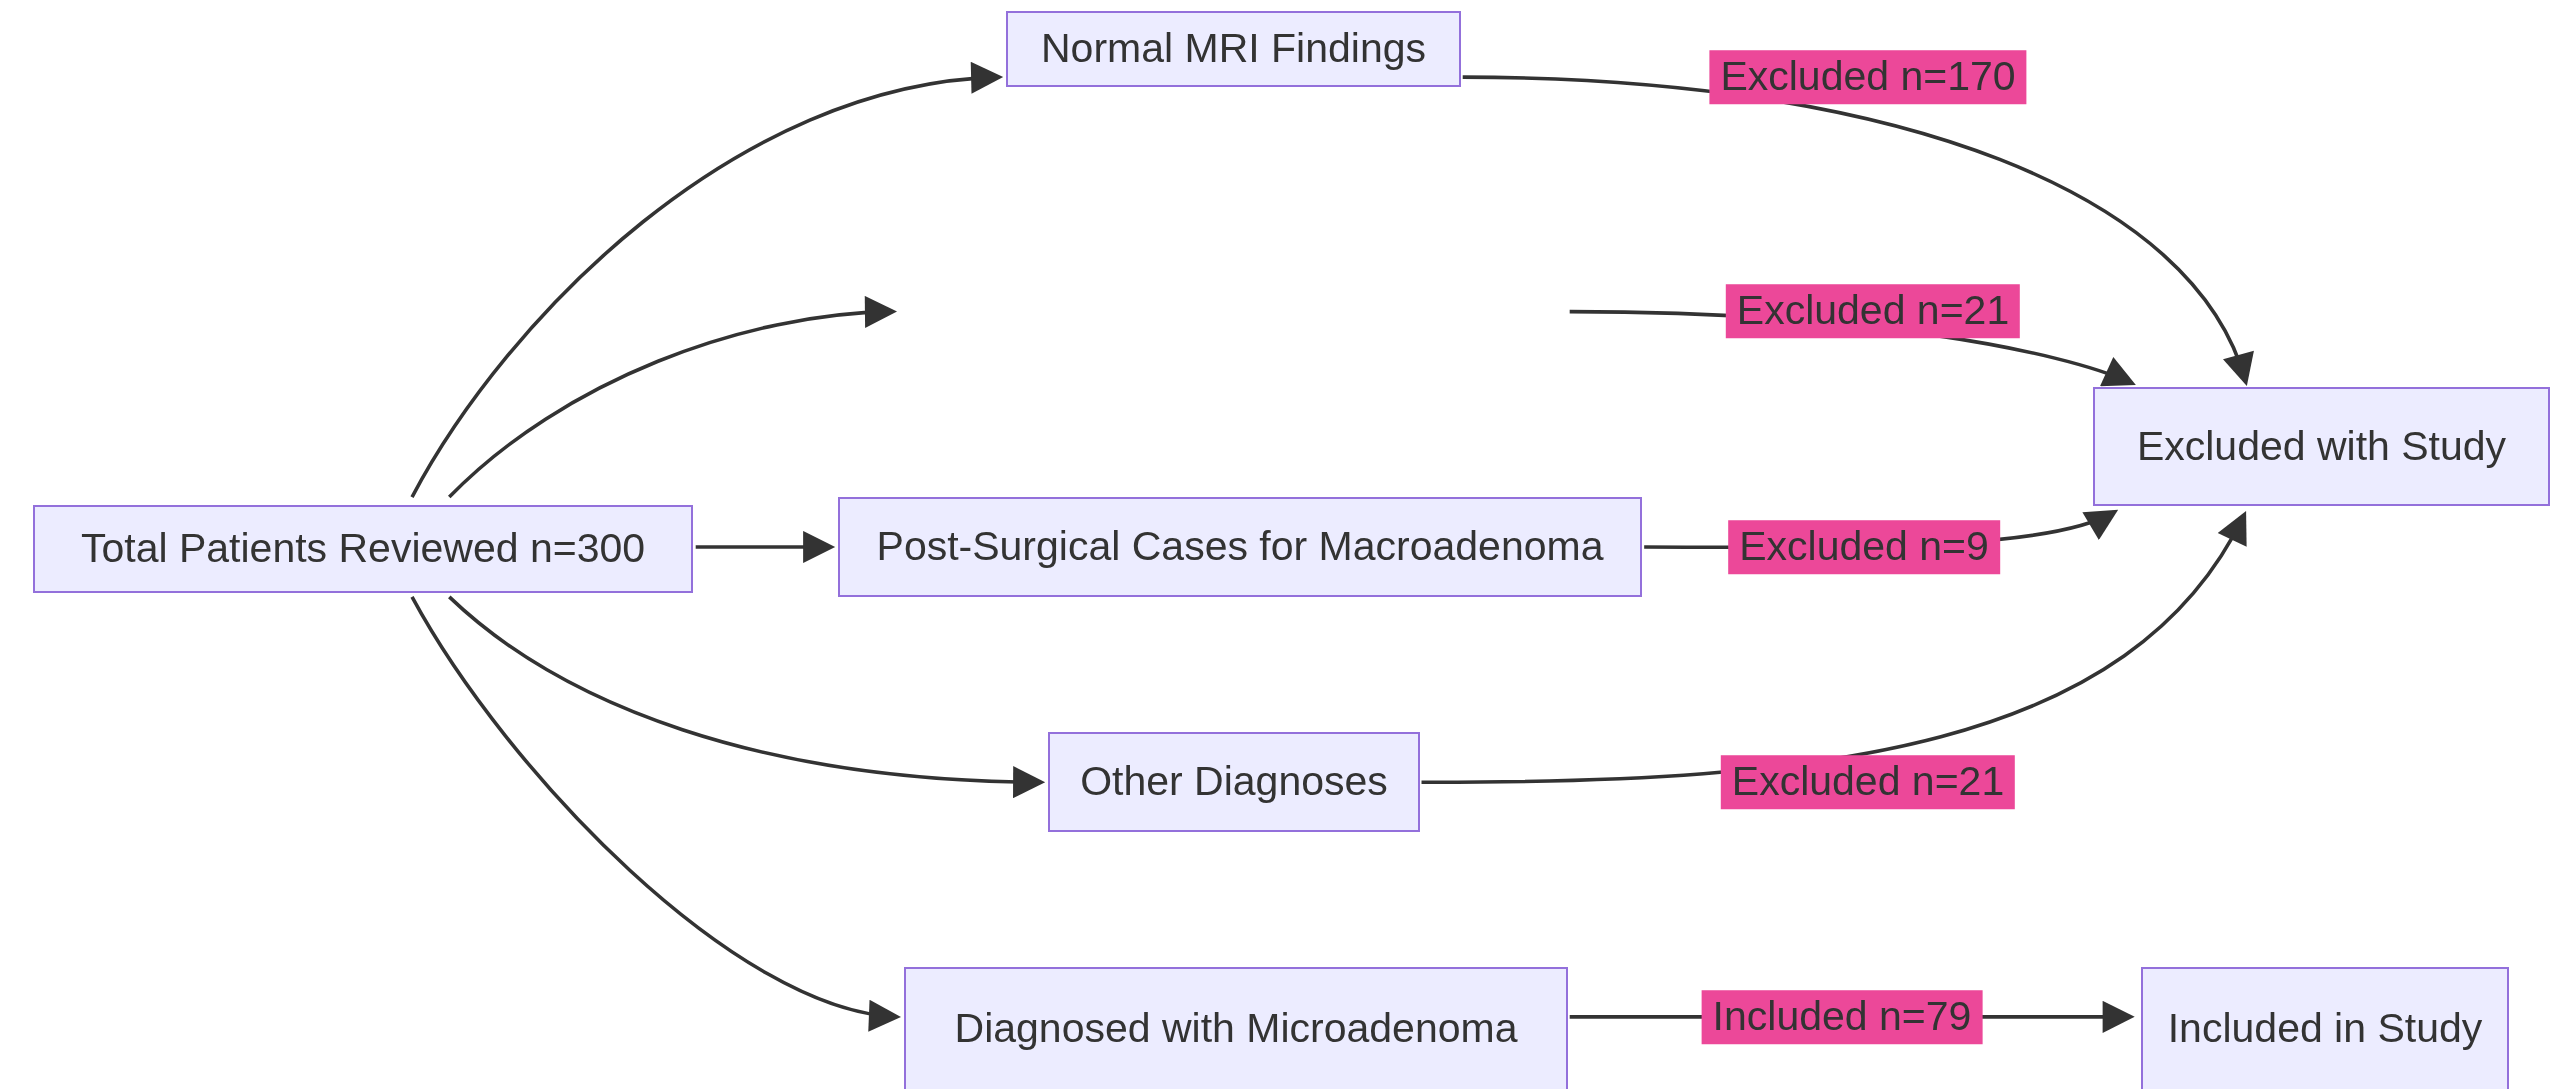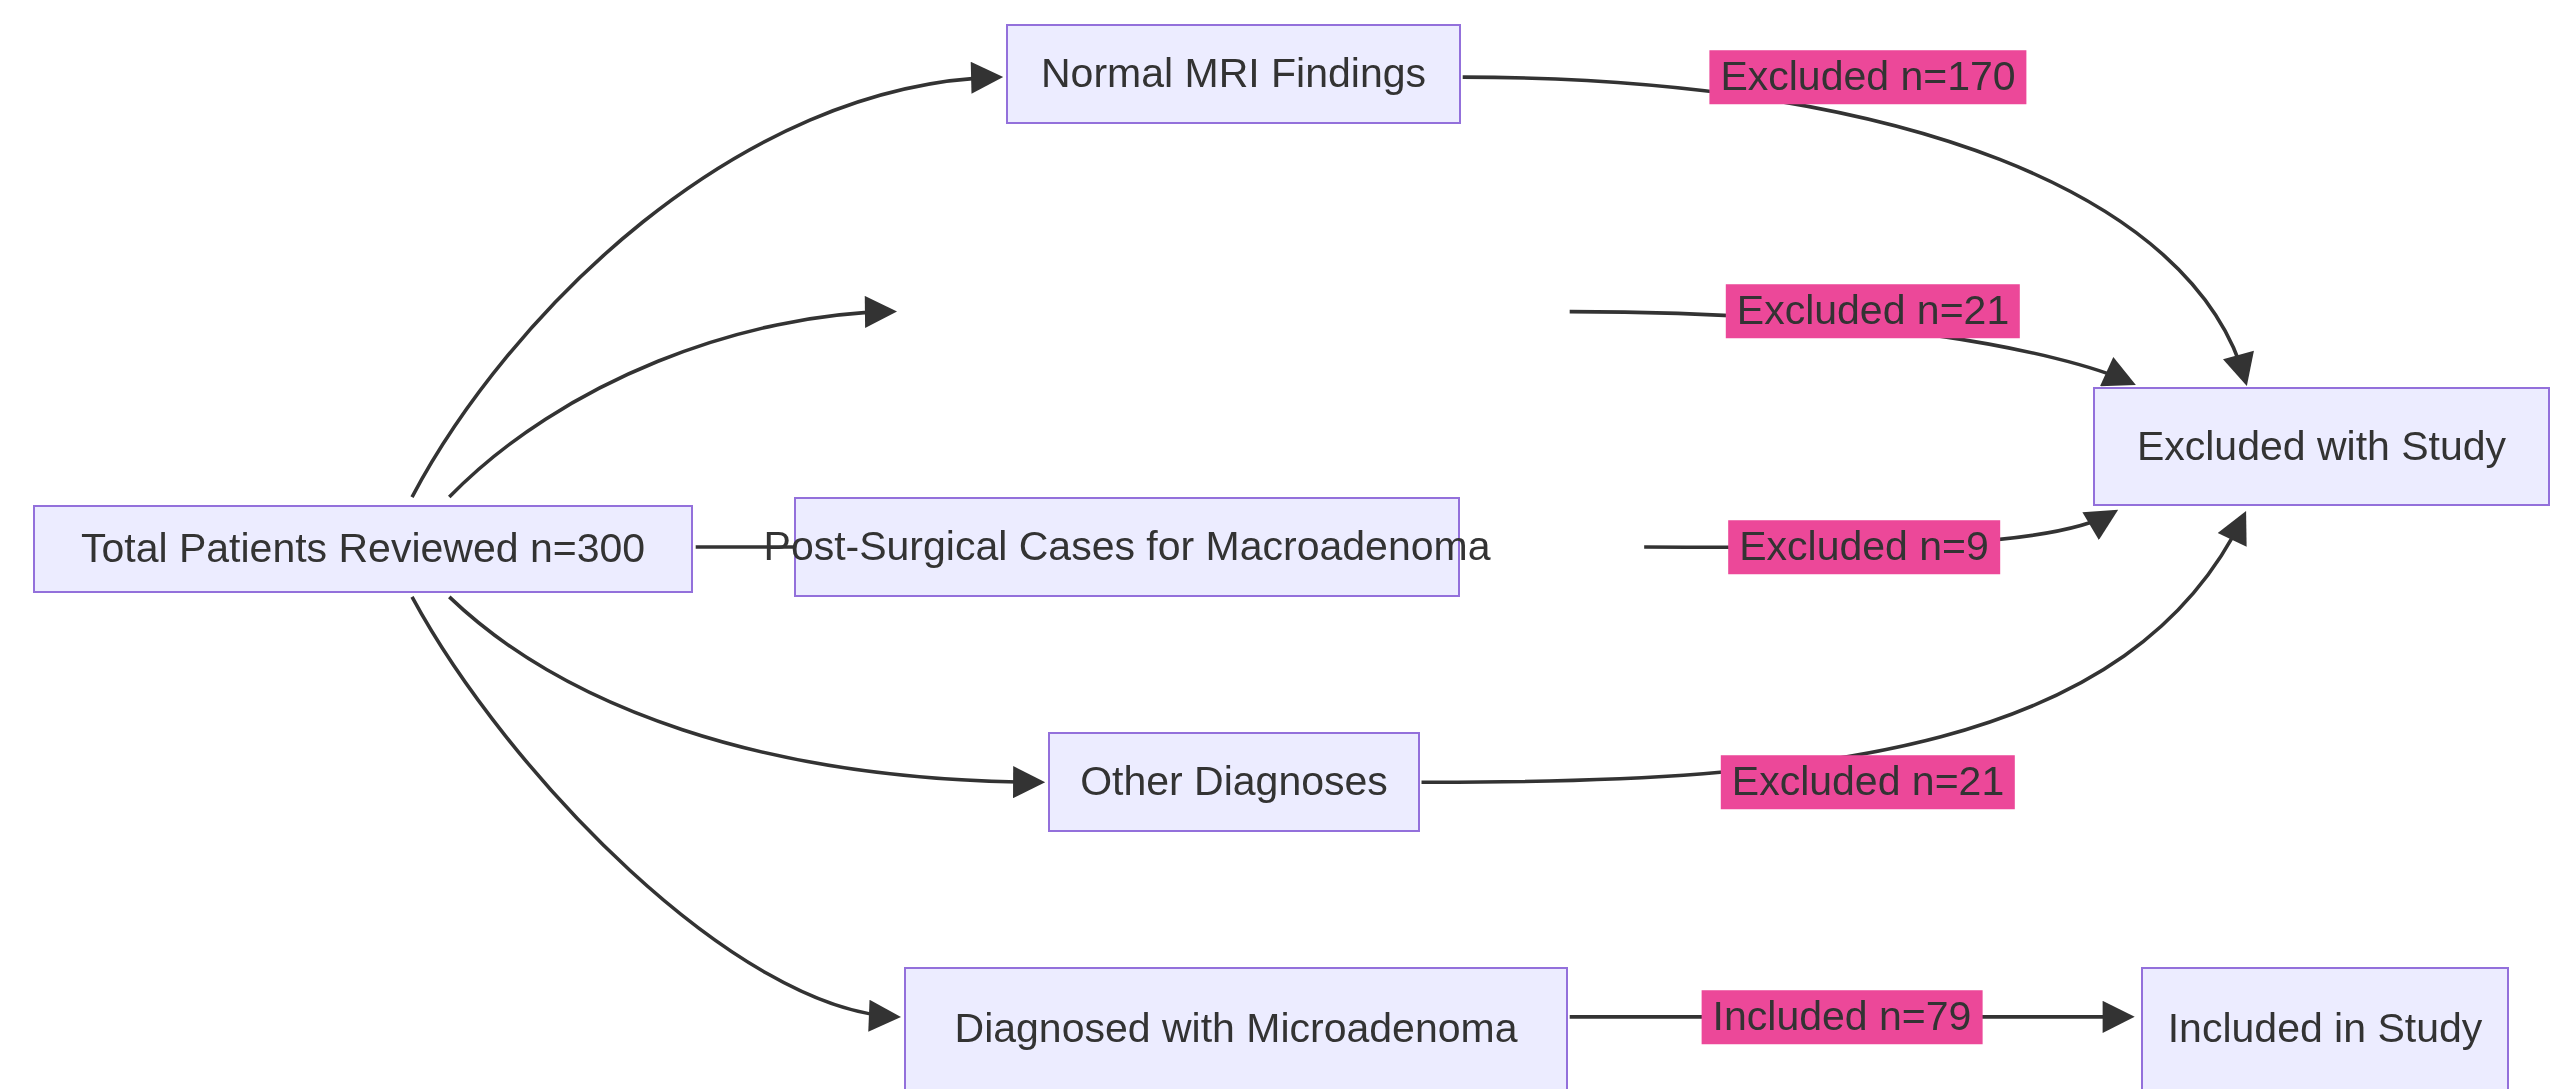--- a/index.html
+++ b/index.html
@@ -55,26 +55,26 @@
     <path class="edge" marker-end="url(#arrowhead)" d="M 1981 393 C 2350 393, 2600 442, 2690 483"></path>
     <path class="edge" marker-end="url(#arrowhead)" d="M 2075 690 C 2400 692, 2596 689, 2668 646"></path>
     <path class="edge" marker-end="url(#arrowhead)" d="M 1794 987 C 2300 988, 2690 945, 2832 650"></path>
     <path class="edge" marker-end="url(#arrowhead)" d="M 1981 1283 L 2688 1283"></path>
   </svg>
 
   <div class="node" style="left:33px;top:505px;width:660px;height:88px">
     <span>Total Patients Reviewed n=300</span>
   </div>
 
-  <div class="node" style="left:1006px;top:24px;width:455px;height:100px">
+  <div class="node" style="left:1006px;top:11px;width:455px;height:76px">
     <span>Normal MRI Findings</span>
   </div>
 
 
-  <div class="node" style="left:794px;top:497px;width:666px;height:100px">
+  <div class="node" style="left:838px;top:497px;width:804px;height:100px">
     <span>Post-Surgical Cases for Macroadenoma</span>
   </div>
 
   <div class="node" style="left:1048px;top:732px;width:372px;height:100px">
     <span>Other Diagnoses</span>
   </div>
 
   <div class="node" style="left:904px;top:967px;width:664px;height:124px">
     <span>Diagnosed with Microadenoma</span>
   </div>

